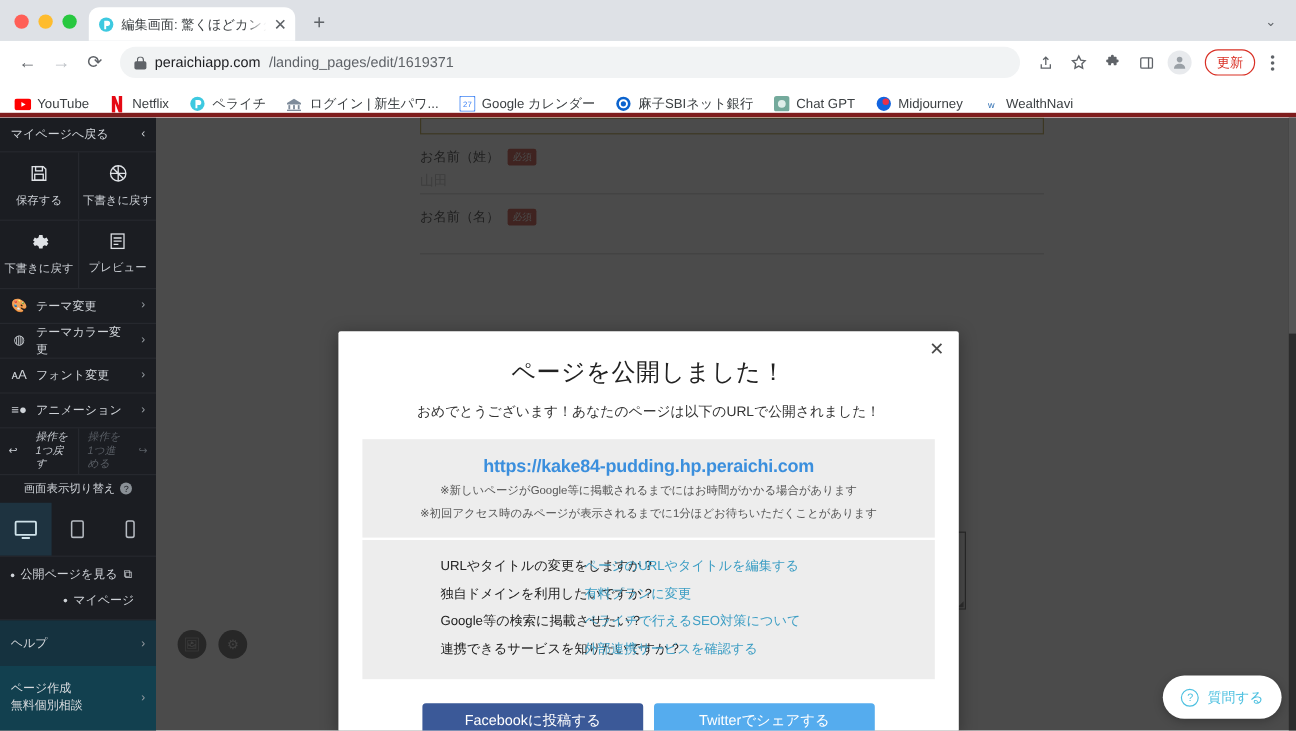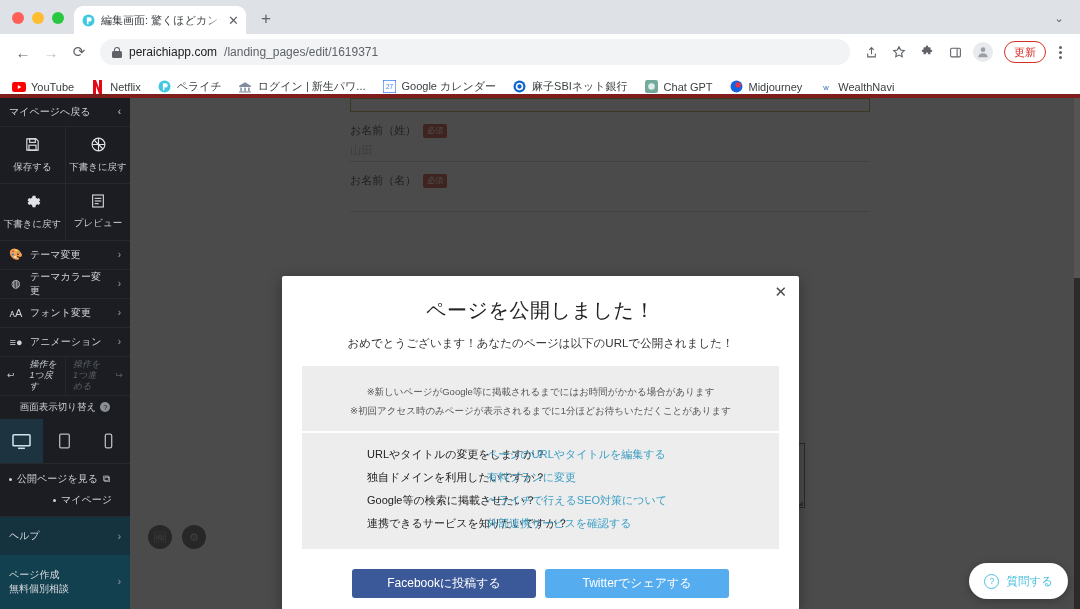--- a/index.html
+++ b/index.html
@@ -558,20 +558,21 @@
     <div class="scrollbar">
       <div class="thumb"></div>
     </div>
 
     <div class="modal">
       <div class="modal-close">✕</div>
       <div class="modal-title">ページを公開しました！</div>
       <div class="modal-sub">おめでとうございます！あなたのページは以下のURLで公開されました！</div>
 
       <div class="url-panel">
+        <div class="url-main">https://kake84-pudding.hp.peraichi.com</div>
         <div class="url-note">※新しいページがGoogle等に掲載されるまでにはお時間がかかる場合があります</div>
         <div class="url-note">※初回アクセス時のみページが表示されるまでに1分ほどお待ちいただくことがあります</div>
       </div>
 
       <div class="qa-panel">
         <div class="qa-row">
           <span class="qa-q">URLやタイトルの変更をしますか？</span>
           <span class="qa-a">ページのURLやタイトルを編集する</span>
         </div>
         <div class="qa-row">

